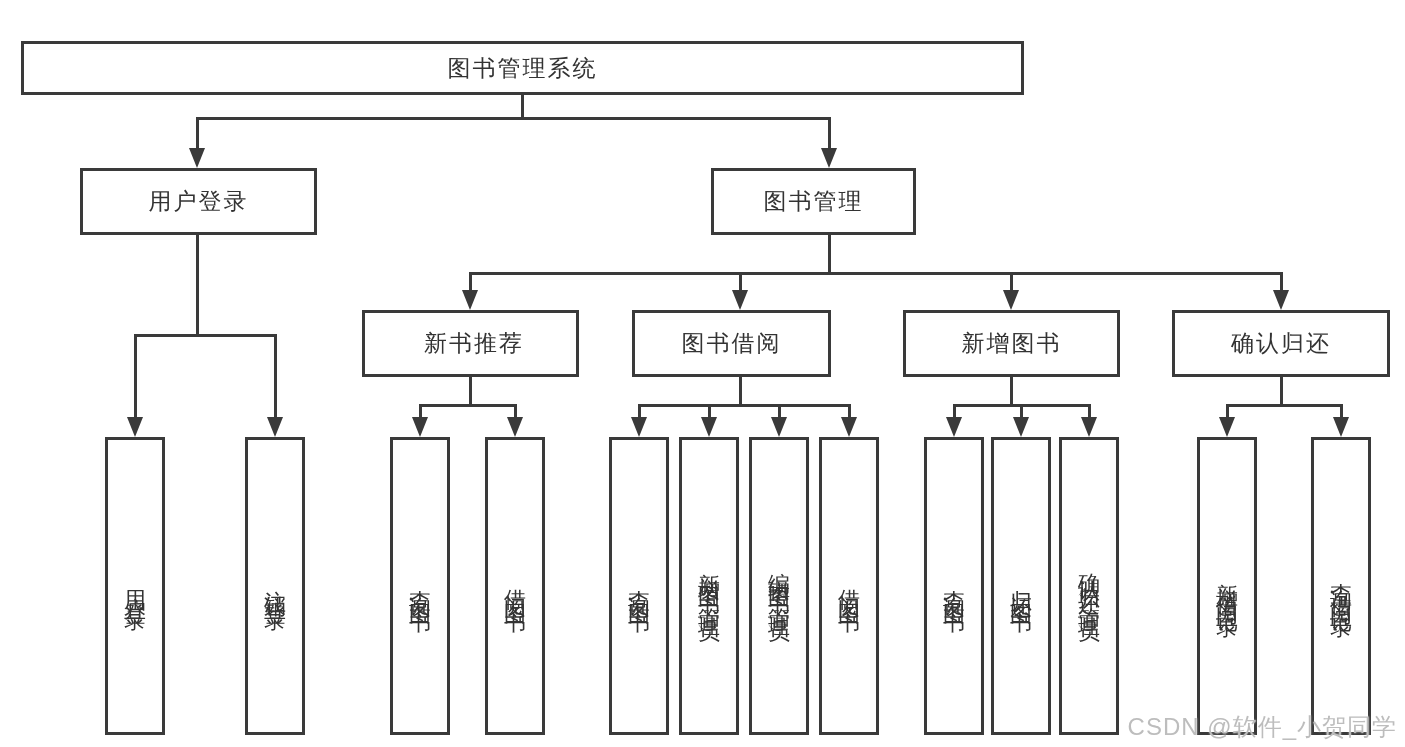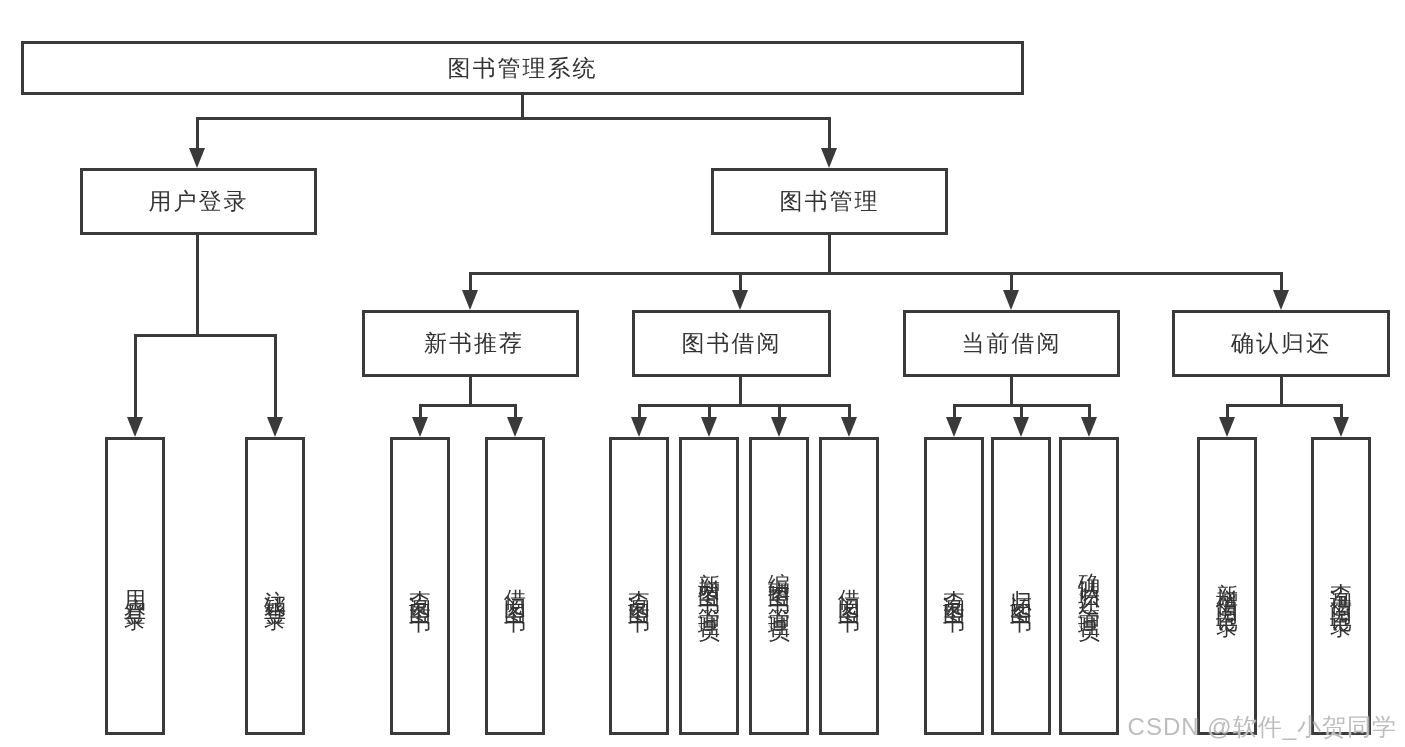--- a/index.html
+++ b/index.html
@@ -70,31 +70,31 @@
 <body>
 
 <div class="canvas">
   <div class="watermark">CSDN @软件_小贺同学</div>
 <div class="node" style="left: 21px; top: 13px; width: 1003px; height: 54px; margin-top: 28px;">
       <span class="label">图书管理系统</span>
     </div>
     <div class="node" style="left: 80px; top: 168px; width: 237px; height: 67px;">
       <span class="label">用户登录</span>
     </div>
-    <div class="node" style="left: 711px; top: 168px; width: 237px; height: 67px;">
+    <div class="node" style="left: 711px; top: 168px; width: 205px; height: 67px;">
       <span class="label">图书管理</span>
     </div>
     <div class="node" style="left: 362px; top: 310px; width: 217px; height: 67px; padding-left: 7px;">
       <span class="label">新书推荐</span>
     </div>
     <div class="node" style="left: 632px; top: 310px; width: 199px; height: 67px;">
       <span class="label">图书借阅</span>
     </div>
     <div class="node" style="left: 903px; top: 310px; width: 217px; height: 67px;">
-      <span class="label">当前借阅</span>
+      <span class="label">新增图书</span>
     </div>
     <div class="node" style="left: 1172px; top: 310px; width: 218px; height: 67px;">
       <span class="label">确认归还</span>
     </div>
     <div class="node vertical" style="left: 105px; top: 437px; width: 60px; height: 298px;">
       <span class="label">用户登录</span>
     </div>
     <div class="node vertical" style="left: 245px; top: 437px; width: 60px; height: 298px;">
       <span class="label">注销登录</span>
     </div>

